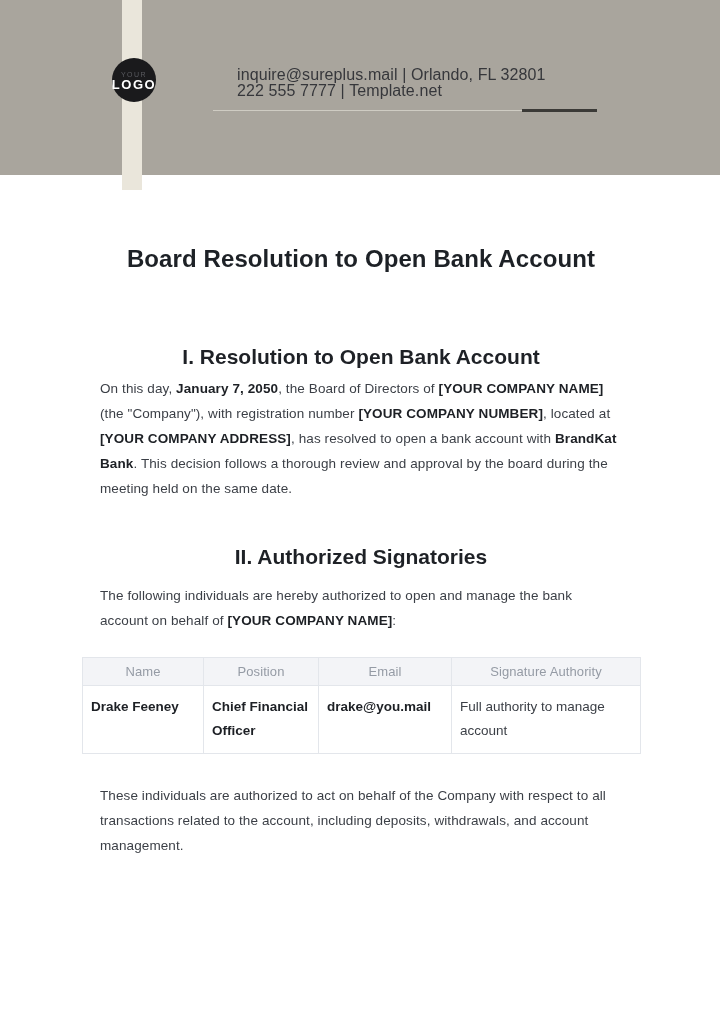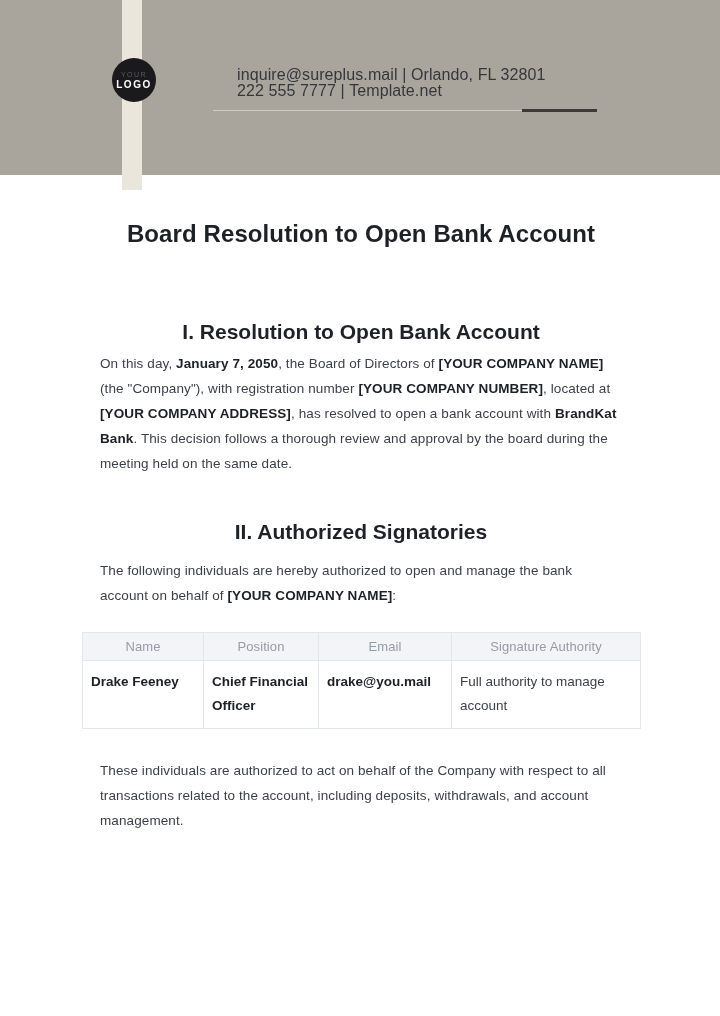--- a/index.html
+++ b/index.html
@@ -42,21 +42,21 @@
     justify-content: center;
     text-align: center;
   }
   .logo-top {
     font-size: 7px;
     letter-spacing: 1.5px;
     color: #5a5b60;
     line-height: 8px;
   }
   .logo-bottom {
-    font-size: 10px;
+    font-size: 13px;
     font-weight: bold;
     letter-spacing: 1.5px;
     color: #ffffff;
     line-height: 11px;
   }
   .contact {
     position: absolute;
     top: 67px;
     left: 215px;
     font-size: 16px;
@@ -86,21 +86,21 @@
   
   .doc {
     position: absolute;
     top: 175px;
     left: 0;
     width: 720px;
     padding: 0 80px 0 82px;
     box-sizing: border-box;
   }
   .doc-title {
-    margin: 44px 0 0 0;
+    margin: 69px 0 0 0;
     text-align: center;
     font-size: 24px;
     line-height: 30px;
     font-weight: bold;
     color: #1d2126;
     letter-spacing: 0.1px;
   }
   .sec-heading {
     margin: 0;
     font-size: 21px;

